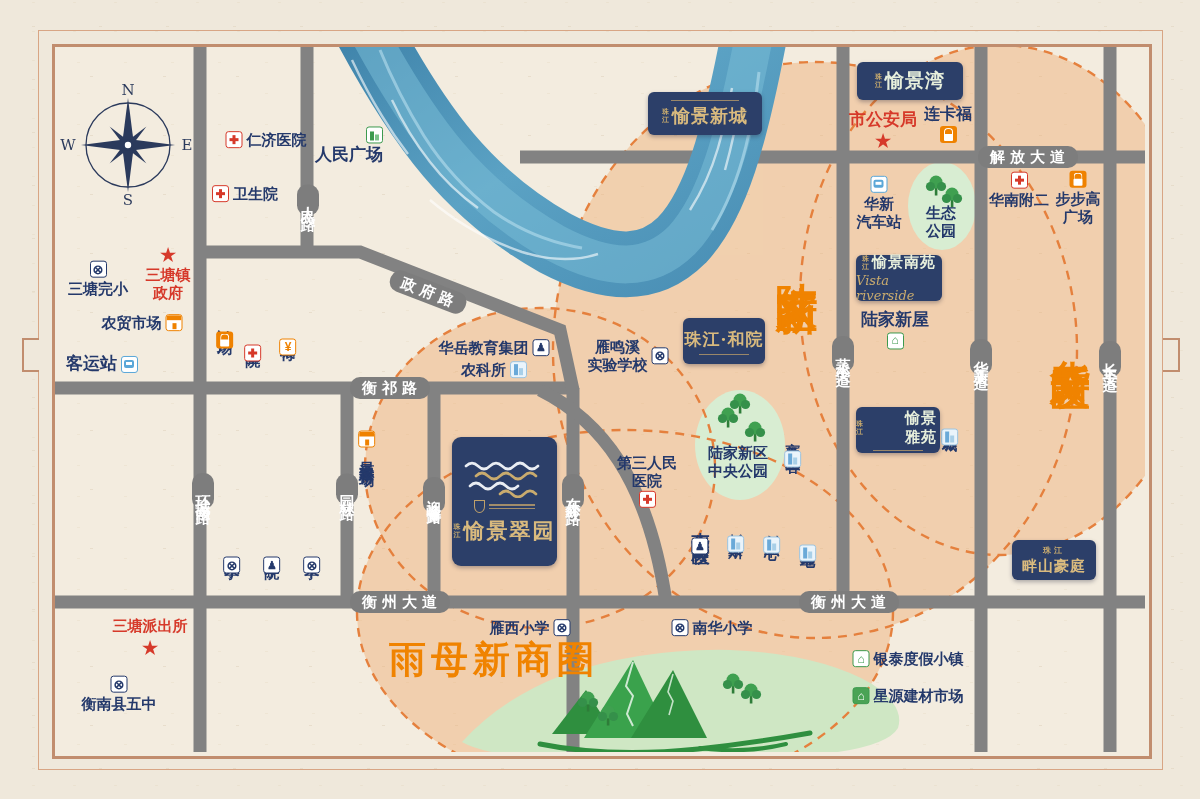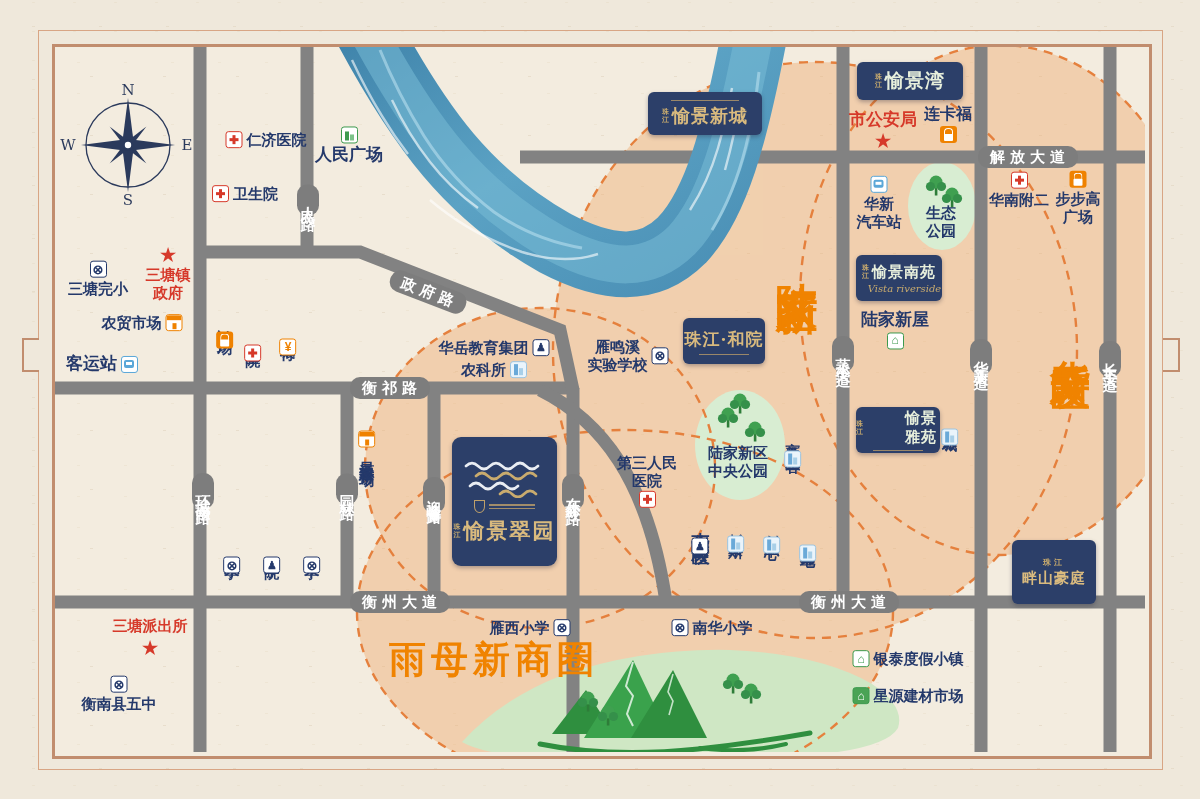--- a/index.html
+++ b/index.html
@@ -60,21 +60,21 @@
   .zone.vert{writing-mode:vertical-rl;}
   
   .badge{position:absolute;background:#2c3f69;border-radius:6px;display:flex;flex-direction:column;
     align-items:center;justify-content:center;z-index:8;box-shadow:0 2px 4px rgba(40,40,60,.35);
     font-family:"DejaVu Serif",serif;}
   .badge .row{display:flex;align-items:center;gap:3px;}
   .badge .pfx{display:flex;flex-direction:column;font-size:7px;line-height:1.1;color:#c9ab6e;font-weight:bold;}
   .badge .title{font-weight:bold;letter-spacing:1px;}
   .badge .title.gold{color:#d9ba7e;}
   .badge .title.mint{color:#e7efdc;}
-  .badge .subtitle{font-style:italic;font-size:10px;color:#c9ab6e;margin-top:1px;margin-left:11px;}
+  .badge .subtitle{font-style:italic;font-size:13px;color:#c9ab6e;margin-top:1px;}
   .badge .goldline{width:60%;height:1px;background:#bfa06a;opacity:.75;margin-top:3px;}
   .badge .pfx-top{font-size:8px;color:#c9ab6e;letter-spacing:3px;margin-bottom:1px;font-weight:bold;}
   .badge-main .logo-row{display:flex;align-items:center;gap:4px;margin:2px 0 4px 0;}
   .badge-main .shield{width:9px;height:11px;border:1.2px solid #bfa06a;border-radius:0 0 50% 50%;}
   .badge-main .bars{display:flex;flex-direction:column;gap:2px;}
   .badge-main .bars i{display:block;width:46px;height:1.5px;background:#bfa06a;opacity:.8;}
   .river-label{position:absolute;color:#fff;font-weight:bold;font-size:21px;letter-spacing:27px;
     white-space:nowrap;z-index:5;text-shadow:0 1px 2px rgba(0,60,90,.4);}
   .scenic-label{position:absolute;transform:translate(-50%,-50%);color:#1d3a70;font-weight:bold;
     font-size:25px;letter-spacing:2px;white-space:nowrap;z-index:6;}
@@ -212,21 +212,21 @@
       <div class="rlabel" style="left: 400px; top: 602px;"><span>衡州大道</span></div>
       <div class="rlabel" style="left: 849px; top: 602px;"><span>衡州大道</span></div>
       <div class="rlabel" style="left: 1028px; top: 157px;"><span>解放大道</span></div>
       <div class="rlabel vert" style="left: 843px; top: 354px;"><span>蒸水大道</span></div>
       <div class="rlabel vert" style="left: 981px; top: 357px;"><span>华新大道</span></div>
       <div class="rlabel vert" style="left: 1110px; top: 359px;"><span>长丰大道</span></div>
       <div class="lm" style="left: 266px; top: 140px;">
         <span class="ic ic-hospital"></span>
         <div class="txt">仁济医院</div>
       </div>
-      <div class="lm dir-col" style="left: 349px; top: 146px; font-size: 17px;">
+      <div class="lm dir-col" style="left: 349px; top: 146px; font-size: 17px; align-items: flex-end;">
         <span class="ic ic-building-green"></span>
         <div class="txt">人民广场</div>
       </div>
       <div class="lm" style="left: 245px; top: 194px;">
         <span class="ic ic-hospital"></span>
         <div class="txt">卫生院</div>
       </div>
       <div class="lm dir-col" style="left: 98px; top: 279px;">
         <span class="ic ic-school ic-glyph">⊗</span>
         <div class="txt">三塘完小</div>
@@ -409,21 +409,21 @@
       <div class="badge" style="left: 856px; top: 407px; width: 84px; height: 46px;">
         <div class="row">
           <span class="pfx">
             <span>珠</span>
             <span>江</span>
           </span>
           <span class="title mint" style="font-size: 15px; margin-left: 39px;">愉景雅苑</span>
         </div>
         <div class="goldline"></div>
       </div>
-      <div class="badge" style="left: 1012px; top: 540px; width: 84px; height: 64px;">
+      <div class="badge" style="left: 1012px; top: 540px; width: 84px; height: 40px;">
         <div class="pfx-top">珠江</div>
         <div class="row">
           <span class="title gold" style="font-size: 15px;">畔山豪庭</span>
         </div>
       </div>
       <div class="badge badge-main" style="left: 452px; top: 437px; width: 105px; height: 129px; border-radius: 9px;">
  <svg width="86" height="40" viewBox="0 0 86 40">
    <g fill="none" stroke-width="2.6" stroke-linecap="round">
      <path d="M4,8 q6,-6 12,0 t12,0 t12,0 t12,0 t12,0 t12,0" stroke="#e9edf3"></path>
      <path d="M14,18 q6,-6 12,0 t12,0 t12,0 t12,0 t12,0" stroke="#c9ab6e"></path>

